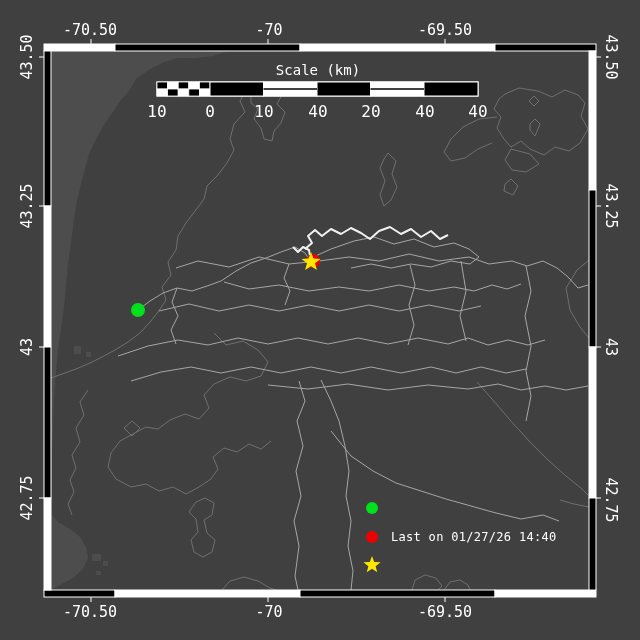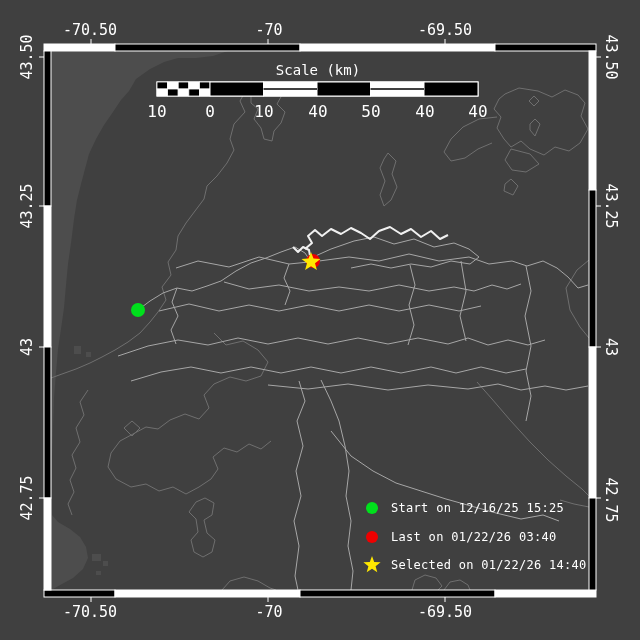--- a/index.html
+++ b/index.html
@@ -171,21 +171,19 @@
   <div class="label rotr" style="left:611px;top:57px;">43.50</div>
   <div class="label rotr" style="left:611px;top:206px;">43.25</div>
   <div class="label rotr" style="left:611px;top:347px;">43</div>
   <div class="label rotr" style="left:611px;top:500px;">42.75</div>
 
   <div class="label sc-title" style="left:318px;top:62px;">Scale (km)</div>
   <div class="label sc-num" style="left:157px;top:102px;">10</div>
   <div class="label sc-num" style="left:210px;top:102px;">0</div>
   <div class="label sc-num" style="left:264px;top:102px;">10</div>
   <div class="label sc-num" style="left:318px;top:102px;">40</div>
-  <div class="label sc-num" style="left:371px;top:102px;">50</div>
+  <div class="label sc-num" style="left:371px;top:102px;">20</div>
   <div class="label sc-num" style="left:425px;top:102px;text-align:center;">40</div>
   <div class="label sc-num" style="left:478px;top:102px;">40</div>
 
-  <div class="label leg" style="left:391px;top:501px;">Start on 12/16/25 15:25</div>
-  <div class="label leg" style="left:391px;top:530px;">Last on 01/22/26 03:40</div>
-  <div class="label leg" style="left:391px;top:558px;">Selected on 01/22/26 14:40</div>
+  <div class="label leg" style="left:391px;top:530px;">Last on 01/27/26 14:40</div>
 
 </div>
 
 </body></html>

